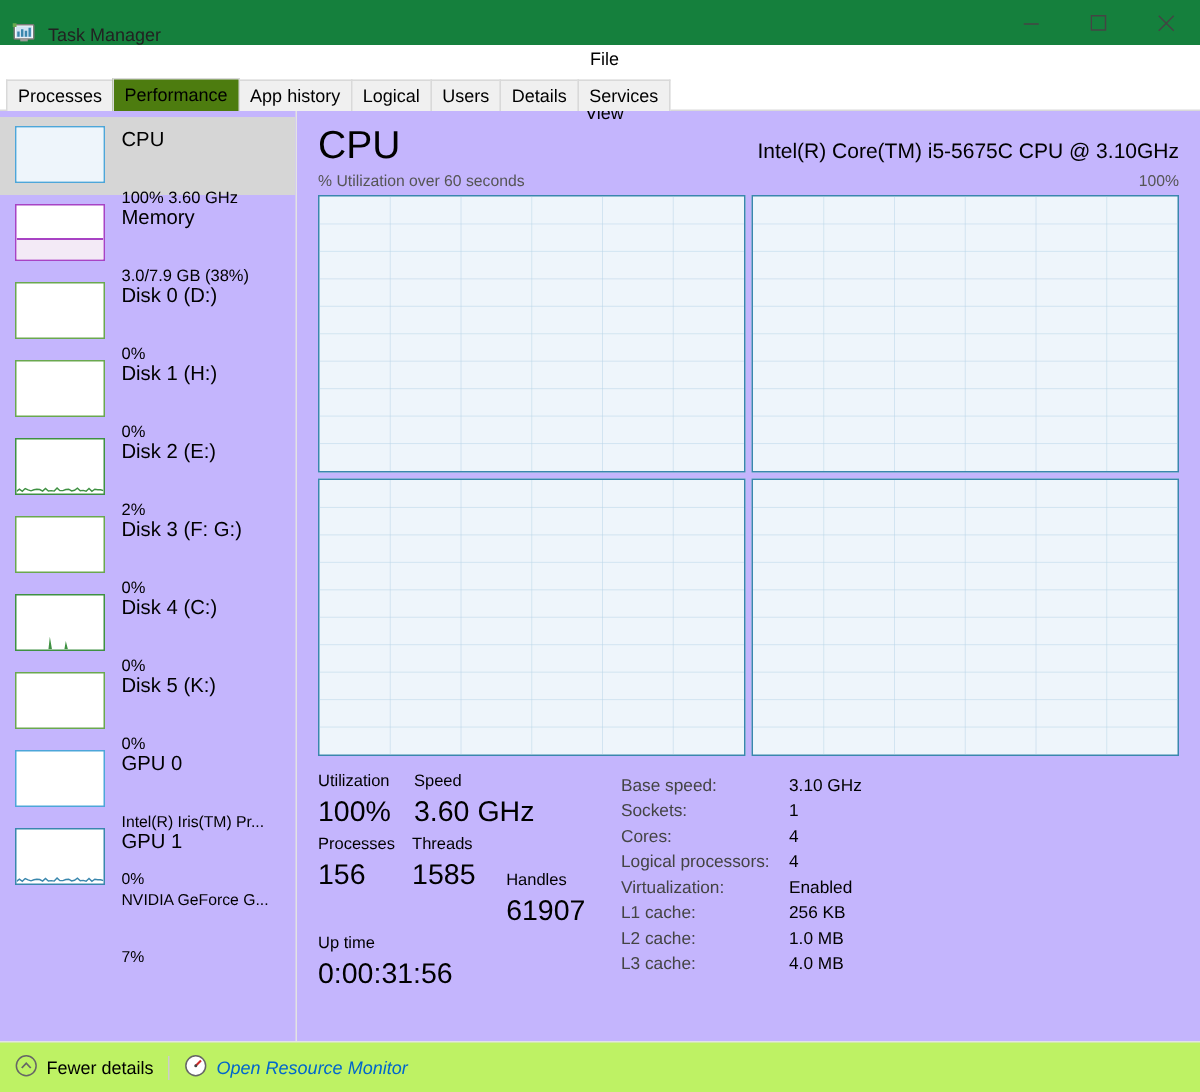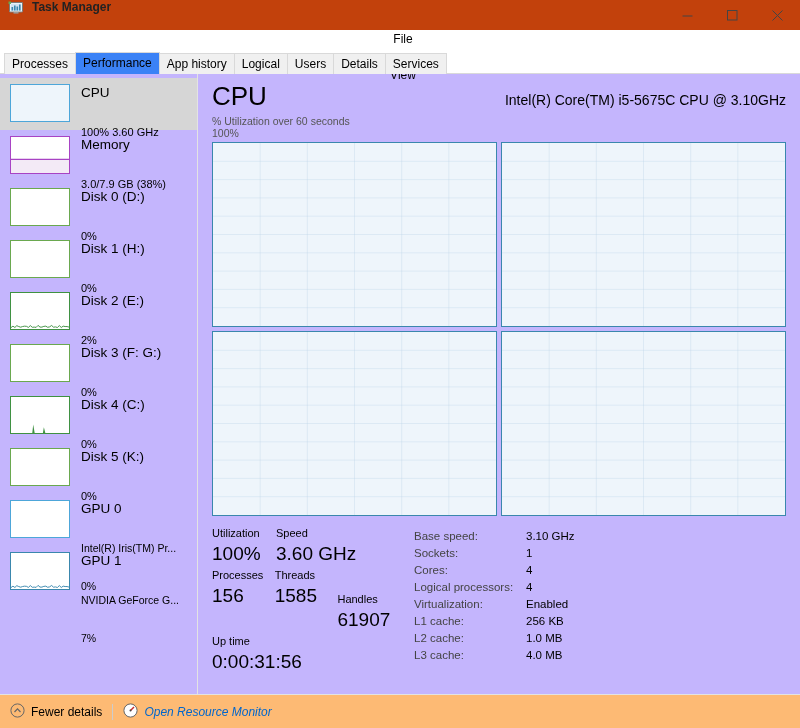--- a/index.html
+++ b/index.html
@@ -14,24 +14,23 @@
     font-size: 12px;
     color: #000000;
     overflow: hidden;
     position: relative;
   }
 
   
   .titlebar {
     height: 30px;
     display: flex;
-    align-items: flex-start;
-    background: #c2410c;
+    align-items: flex-end;
+    background: #15803d;
     position: relative;
-    font-weight: bold;
   }
   .tm-icon {
     width: 16px;
     height: 16px;
     margin-left: 8px;
     margin-right: 8px;
     flex: 0 0 auto;
   }
   .title-text {
     font-size: 12px;
@@ -91,21 +90,21 @@
     font-size: 12px;
     color: #000;
     background: #f0f0f0;
     border: 1px solid #d9d9d9;
     border-bottom: none;
     margin-right: -1px;
     position: relative;
     z-index: 1;
   }
   .tab.active {
-    background: #3b82f6;
+    background: #4d7c0f;
     height: 21px;
     line-height: 21px;
     z-index: 3;
   }
 
   
   .content {
     display: flex;
     height: 620px;
     background: #c4b5fd;
@@ -180,21 +179,20 @@
     font-size: 14px;
     color: #000;
   }
   .axis-row {
     display: flex;
     justify-content: space-between;
     font-size: 10.5px;
     color: #555;
     margin-top: 3px;
     margin-bottom: 3px;
-    flex-direction: column;
   }
 
   
   .graph-grid {
     display: grid;
     grid-template-columns: 1fr 1fr;
     grid-template-rows: 1fr 1fr;
     gap: 4px;
     height: 374px;
   }
@@ -252,21 +250,21 @@
     position: absolute;
     left: 0;
     bottom: 0;
     width: 800px;
     height: 34px;
     border-top: 1px solid #e3e3e3;
     display: flex;
     align-items: center;
     padding-left: 10px;
     box-sizing: border-box;
-    background: #fdba74;
+    background: #bef264;
   }
   .footer-btn {
     display: flex;
     align-items: center;
     font-size: 12px;
     color: #000;
   }
   .footer-sep {
     width: 1px;
     height: 16px;

